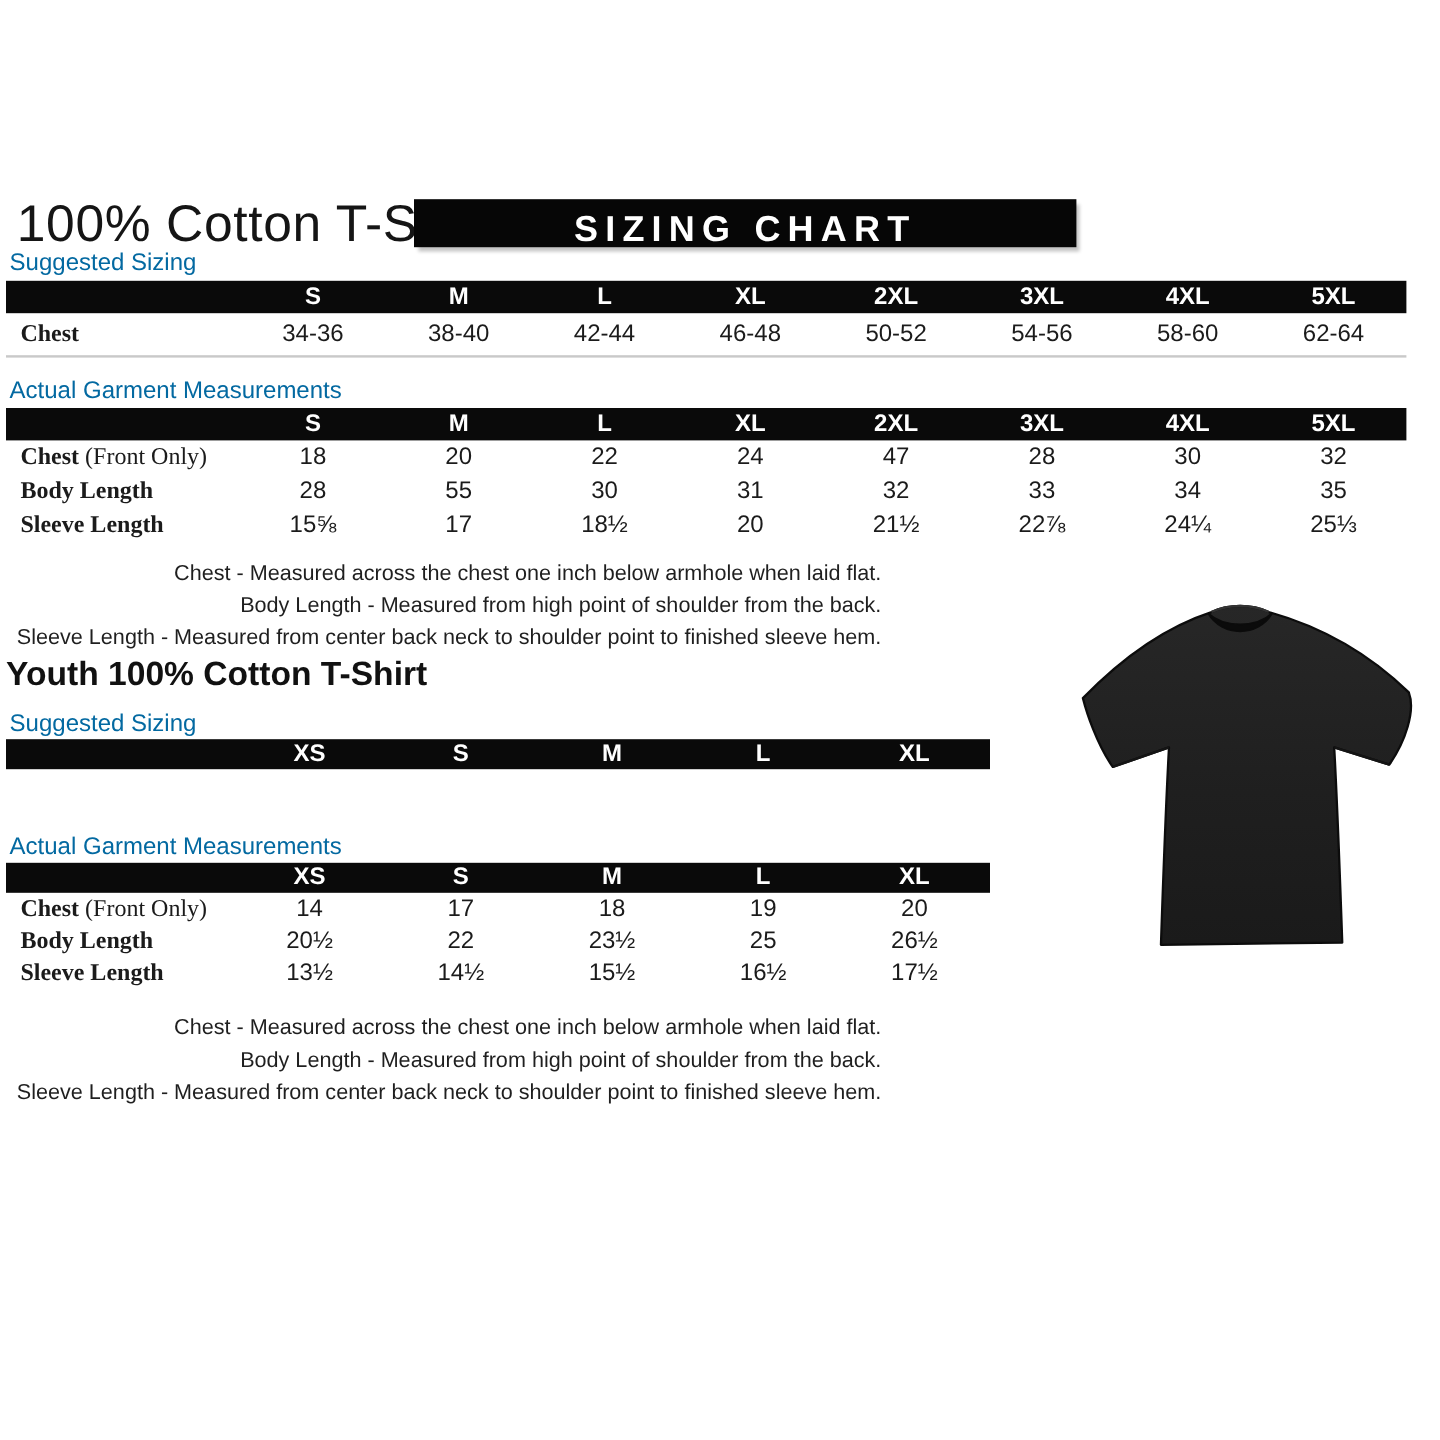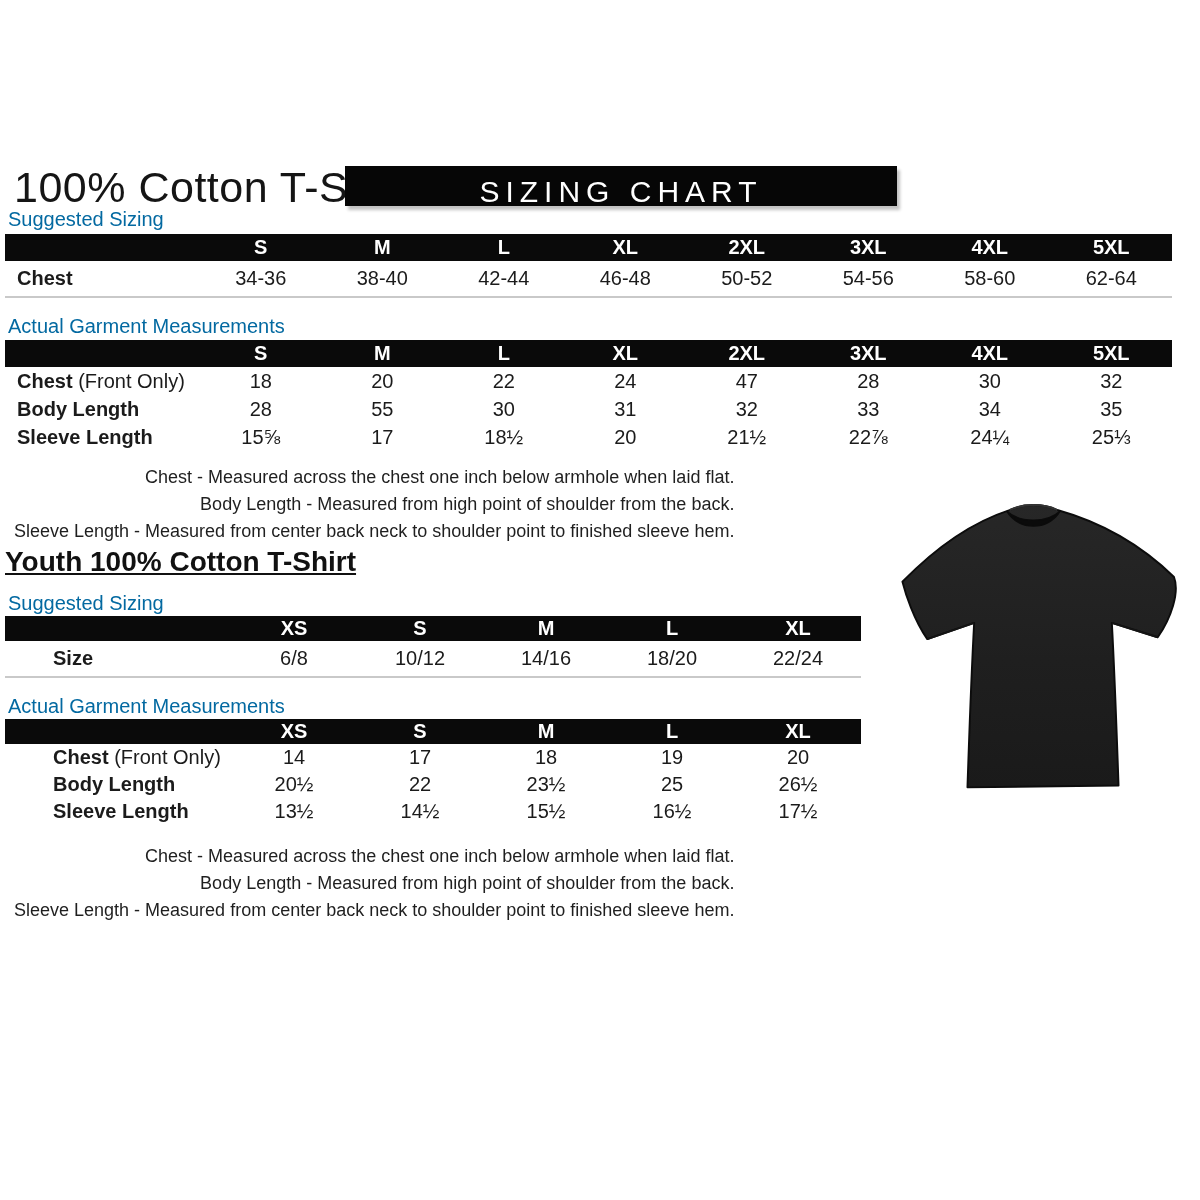--- a/index.html
+++ b/index.html
@@ -6,44 +6,44 @@
   body{
     width:1200px;height:1200px;background:#ffffff;position:relative;
     font-family:"Liberation Sans","DejaVu Sans",sans-serif;color:#1b1b1b;
     overflow:hidden;
   }
   .abs{position:absolute;}
   
   .page-title{left:14px;top:163px;font-size:43px;font-weight:400;color:#151515;letter-spacing:.5px;}
   .banner{left:345px;top:166px;width:552px;height:40px;background:#060606;
     display:flex;align-items:center;justify-content:center;box-shadow:3px 4px 3px #c2c2c2;}
-  .banner span{color:#ffffff;font-weight:normal;font-size:30px;letter-spacing:6px;margin-top:12px;}
+  .banner span{color:#ffffff;font-weight:bold;font-size:30px;letter-spacing:6px;margin-top:12px;}
   
   .section-label{font-size:20px;color:#0369a1;}
   
   .sizetable{left:5px;}
   .grid{display:grid;align-items:center;}
   .adult-cols{grid-template-columns:195px repeat(8,1fr);width:1167px;}
-  .youth-cols{grid-template-columns:190px repeat(5,1fr);width:820px;padding-left:36px;}
+  .youth-cols{grid-template-columns:190px repeat(5,1fr);width:820px;}
   .hdr{background:#0a0a0a;color:#ffffff;font-weight:bold;}
   .hdr-adult{height:27px;font-size:21px;}
   .hdr-youth{height:25px;font-size:21px;}
   .cell{text-align:center;font-size:20px;}
-  .labelcell{text-align:left;padding-left:12px;font-size:20px;}
+  .labelcell{text-align:left;padding-left:12px;font-size:20px;font-family:Liberation Serif, serif;}
   .labelcell .b{font-weight:bold;}
   .row-sug{height:35px;}
   .row-act-adult{height:28px;}
   .row-act-youth{height:27px;}
   .sug-table .row-sug{border-bottom:2px solid #c9c9c9;}
   .act-table .grid + .grid.datarow{border-top:0;}
   .act-table .datarow + .datarow{border-top:2px solid #828282;}
   
   .notes{font-size:18px;line-height:27px;color:#1f1f1f;text-align:right;}
   
-  .youth-title{left:5px;top:546px;font-size:28px;font-weight:bold;color:#111111;text-decoration:underline;}
+  .youth-title{left:5px;top:546px;font-size:28px;font-weight:bold;color:#111111;}
   
   .tshirt{left:890px;top:473px;width:306px;height:338px;}
 </style>
 </head>
 <body>
 
 <div class="abs page-title">100% Cotton T-Shirt</div>
 <div class="abs banner">
   <span>SIZING CHART</span>
 </div>
@@ -135,28 +135,20 @@
 <div class="abs section-label" style="left:8px;top:592px;">Suggested Sizing</div>
 
 <div class="abs sizetable sug-table" style="top:616px;">
   <div class="grid youth-cols hdr hdr-youth">
     <div class="labelcell"></div>
     <div class="cell">XS</div>
     <div class="cell">S</div>
     <div class="cell">M</div>
     <div class="cell">L</div>
     <div class="cell">XL</div>
-  </div>
-  <div class="grid youth-cols row-sug">
-    <div class="labelcell"><span class="b">Size</span></div>
-    <div class="cell">6/8</div>
-    <div class="cell">10/12</div>
-    <div class="cell">14/16</div>
-    <div class="cell">18/20</div>
-    <div class="cell">22/24</div>
   </div>
 </div>
 
 <div class="abs section-label" style="left:8px;top:695px;">Actual Garment Measurements</div>
 
 <div class="abs sizetable act-table" style="top:719px;">
   <div class="grid youth-cols hdr hdr-youth">
     <div class="labelcell"></div>
     <div class="cell">XS</div>
     <div class="cell">S</div>

